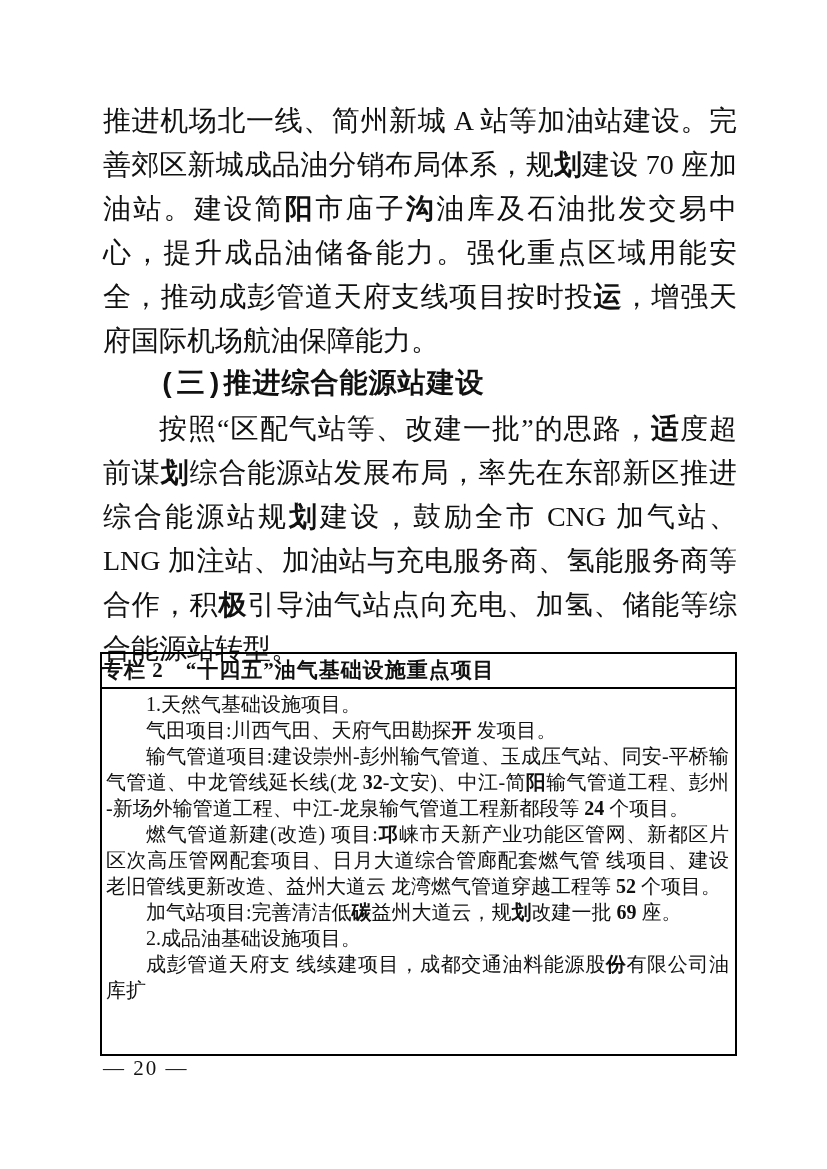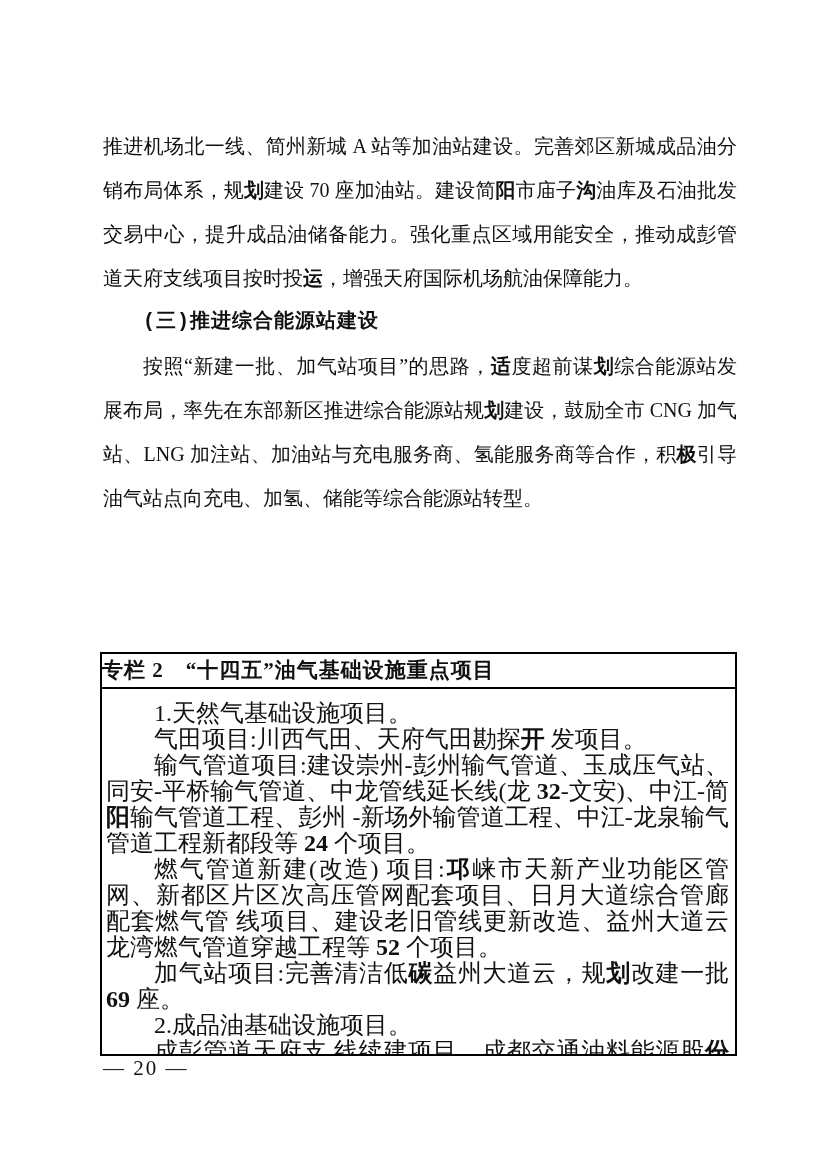--- a/index.html
+++ b/index.html
@@ -8,22 +8,22 @@
     width:827px;height:1169px;
     margin:0 auto;
     background:#ffffff;
     font-family:"Liberation Serif","DejaVu Serif",serif;
     color:#111;
     overflow:hidden;
   }
   
   .main-text{
     position:absolute;
-    left:103px;top:124px;width:634px;
-    font-size:20px;
+    left:103px;top:99px;width:634px;
+    font-size:28px;
     line-height:44px;
     text-align:justify;
   }
   .main-text p{margin:0;}
   .para.indent{text-indent:2em;}
   .para.noindent{text-indent:0;}
   .heading{
     font-family:Liberation Mono, monospace;
     font-weight:600;
     letter-spacing:1px;
@@ -41,43 +41,43 @@
   .column-box-title{
     border-bottom:2px solid #000;
     height:33px;
     line-height:33px;
     text-align:left;
     font-weight:bold;
     font-size:21px;
     letter-spacing:1px;
   }
   .column-box-body{
-    padding:11px 6px 0 4px;
-    font-size:24px;
+    padding:2px 6px 0 4px;
+    font-size:20px;
     line-height:26px;
     text-align:justify;
   }
   .column-box-body p{margin:0;}
   
   .page-footer{
     position:absolute;
     left:103px;top:1056px;
     font-size:21px;
     letter-spacing:2px;
   }
 </style>
 </head>
 <body>
 
 <div class="page">
 
   <div class="main-text">
       <p class="para noindent"><span>推进机场北一线、简州新城 A 站等加油站建设。完善郊区新城成品油分销布局体系，规</span><span class="b">划</span><span>建设 70 座加油站。建设简</span><span class="b">阳</span><span>市庙子</span><span class="b">沟</span><span>油库及石油批发交易中心，提升成品油储备能力。强化重点区域用能安全，推动成彭管道天府支线项目按时投</span><span class="b">运</span><span>，增强天府国际机场航油保障能力。</span></p>
       <p class="para indent heading"><span>(三)推进综合能源站建设</span></p>
-      <p class="para indent"><span>按照“新建一批、加气站项目”的思路，</span><span class="b">适</span><span>度超前谋</span><span class="b">划</span><span>综合能源站发展布局，率先在东部新区推进综合能源站规</span><span class="b">划</span><span>建设，鼓励全市 CNG 加气站、LNG 加注站、加油站与充电服务商、氢能服务商等合作，积</span><span class="b">极</span><span>引导油气站点向充电、加氢、储能等综合能源站转型。</span></p>
+      <p class="para indent"><span>按照“区配气站等、改建一批”的思路，</span><span class="b">适</span><span>度超前谋</span><span class="b">划</span><span>综合能源站发展布局，率先在东部新区推进综合能源站规</span><span class="b">划</span><span>建设，鼓励全市 CNG 加气站、LNG 加注站、加油站与充电服务商、氢能服务商等合作，积</span><span class="b">极</span><span>引导油气站点向充电、加氢、储能等综合能源站转型。</span></p>
     </div>
 
   <div class="column-box">
     <div class="column-box-title">专栏 2　“十四五”油气基础设施重点项目</div>
     <div class="column-box-body">
         <p class="para indent"><span>1.天然气基础设施项目。</span></p>
         <p class="para indent"><span>气田项目:川西气田、天府气田勘探</span><span class="b">开</span><span> 发项目。</span></p>
         <p class="para indent"><span>输气管道项目:建设崇州-彭州输气管道、玉成压气站、同安-平桥输气管道、中龙管线延长线(龙 </span><span class="b">32</span><span>-文安)、中江-简</span><span class="b">阳</span><span>输气管道工程、彭州 -新场外输管道工程、中江-龙泉输气管道工程新都段等 </span><span class="b">24</span><span> 个项目。</span></p>
         <p class="para indent"><span>燃气管道新建(改造) 项目:</span><span class="b">邛</span><span>崃市天新产业功能区管网、新都区片区次高压管网配套项目、日月大道综合管廊配套燃气管 线项目、建设老旧管线更新改造、益州大道云 龙湾燃气管道穿越工程等 </span><span class="b">52</span><span> 个项目。</span></p>
         <p class="para indent"><span>加气站项目:完善清洁低</span><span class="b">碳</span><span>益州大道云，规</span><span class="b">划</span><span>改建一批 </span><span class="b">69</span><span> 座。</span></p>

